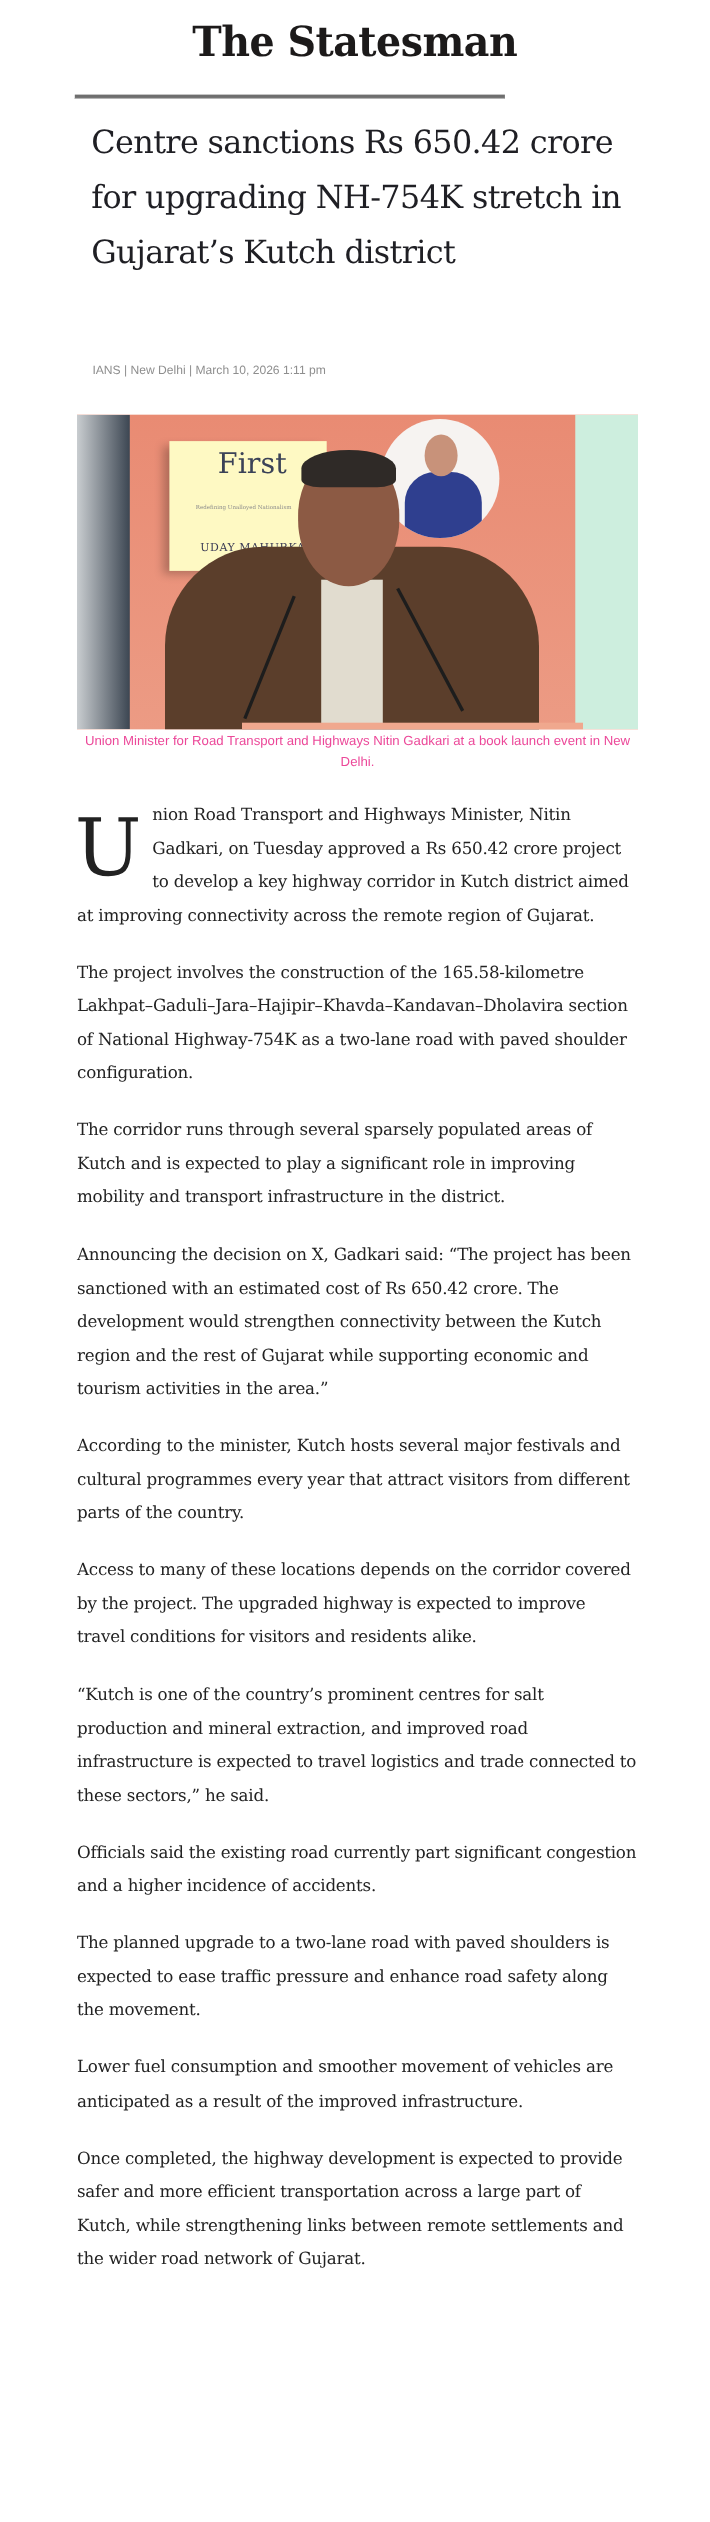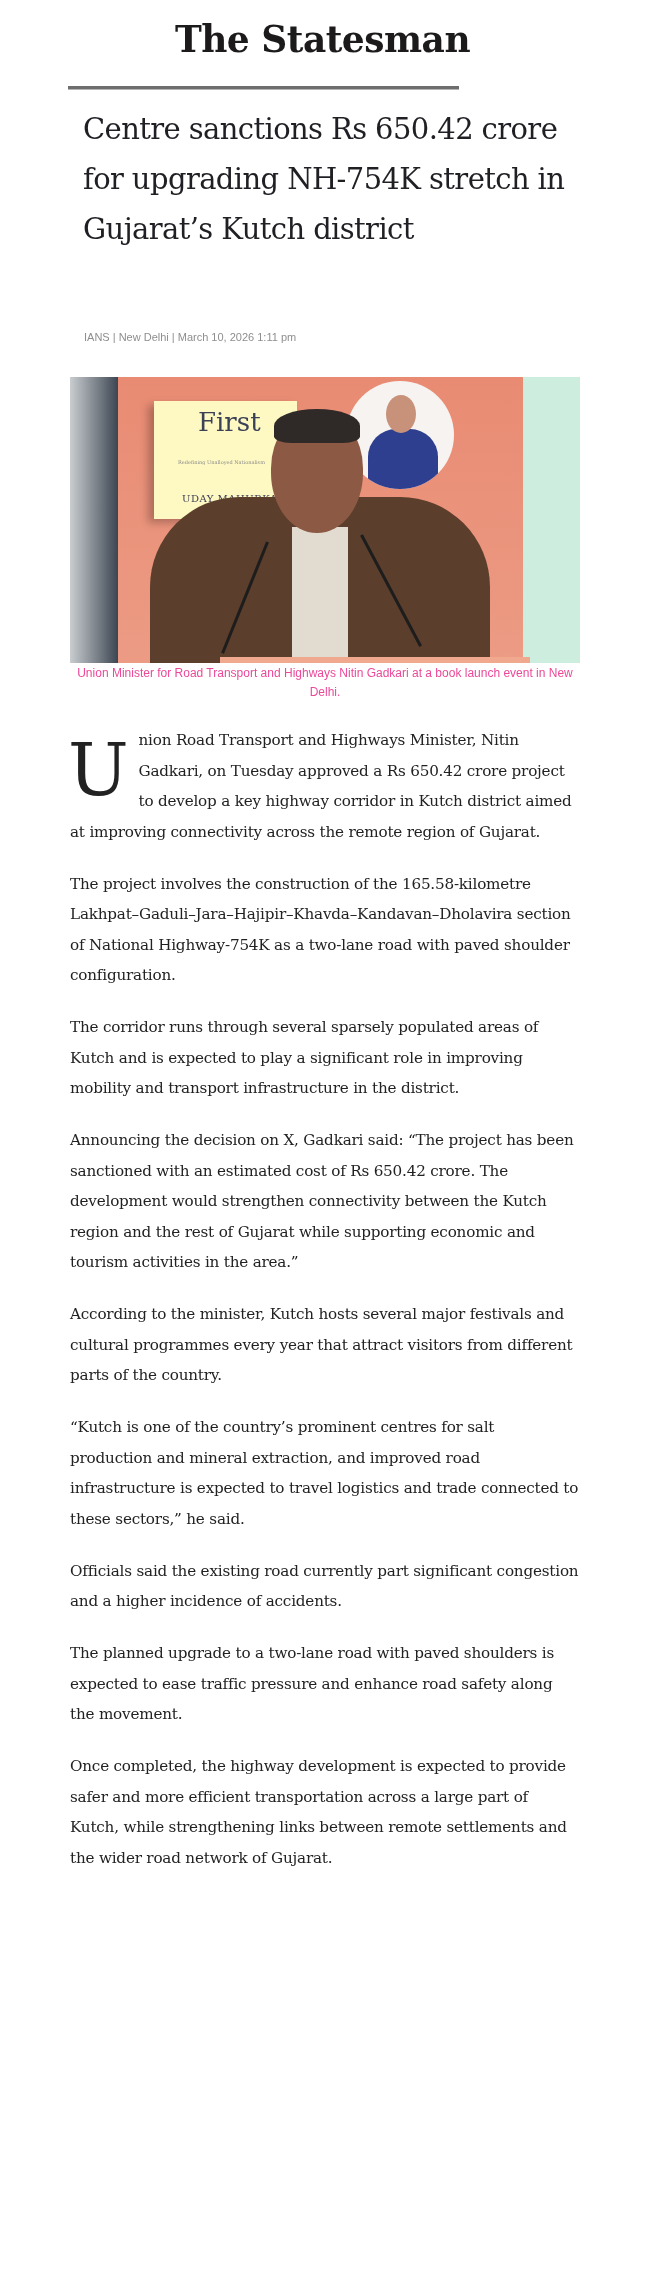--- a/index.html
+++ b/index.html
@@ -110,17 +110,19 @@
   </div>
   <figcaption class="caption">Union Minister for Road Transport and Highways Nitin Gadkari at a book launch event in New Delhi.</figcaption>
 </figure>
 
 <div class="article">
   <p><span class="dropcap">U</span><span>nion Road Transport and Highways Minister, Nitin Gadkari, on Tuesday approved a Rs 650.42 crore project to develop a key highway corridor in Kutch district aimed at improving connectivity across the remote region of Gujarat.</span></p>
   <p>The project involves the construction of the 165.58-kilometre Lakhpat–Gaduli–Jara–Hajipir–Khavda–Kandavan–Dholavira section of National Highway-754K as a two-lane road with paved shoulder configuration.</p>
   <p>The corridor runs through several sparsely populated areas of Kutch and is expected to play a significant role in improving mobility and transport infrastructure in the district.</p>
   <p>Announcing the decision on X, Gadkari said: “The project has been sanctioned with an estimated cost of Rs 650.42 crore. The development would strengthen connectivity between the Kutch region and the rest of Gujarat while supporting economic and tourism activities in the area.”</p>
   <p>According to the minister, Kutch hosts several major festivals and cultural programmes every year that attract visitors from different parts of the country.</p>
+  <p>Access to many of these locations depends on the corridor covered by the project. The upgraded highway is expected to improve travel conditions for visitors and residents alike.</p>
   <p>“Kutch is one of the country’s prominent centres for salt production and mineral extraction, and improved road infrastructure is expected to travel logistics and trade connected to these sectors,” he said.</p>
   <p>Officials said the existing road currently part significant congestion and a higher incidence of accidents.</p>
   <p>The planned upgrade to a two-lane road with paved shoulders is expected to ease traffic pressure and enhance road safety along the movement.</p>
+  <p>Lower fuel consumption and smoother movement of vehicles are anticipated as a result of the improved infrastructure.</p>
   <p>Once completed, the highway development is expected to provide safer and more efficient transportation across a large part of Kutch, while strengthening links between remote settlements and the wider road network of Gujarat.</p>
 </div>
 
 </body></html>

